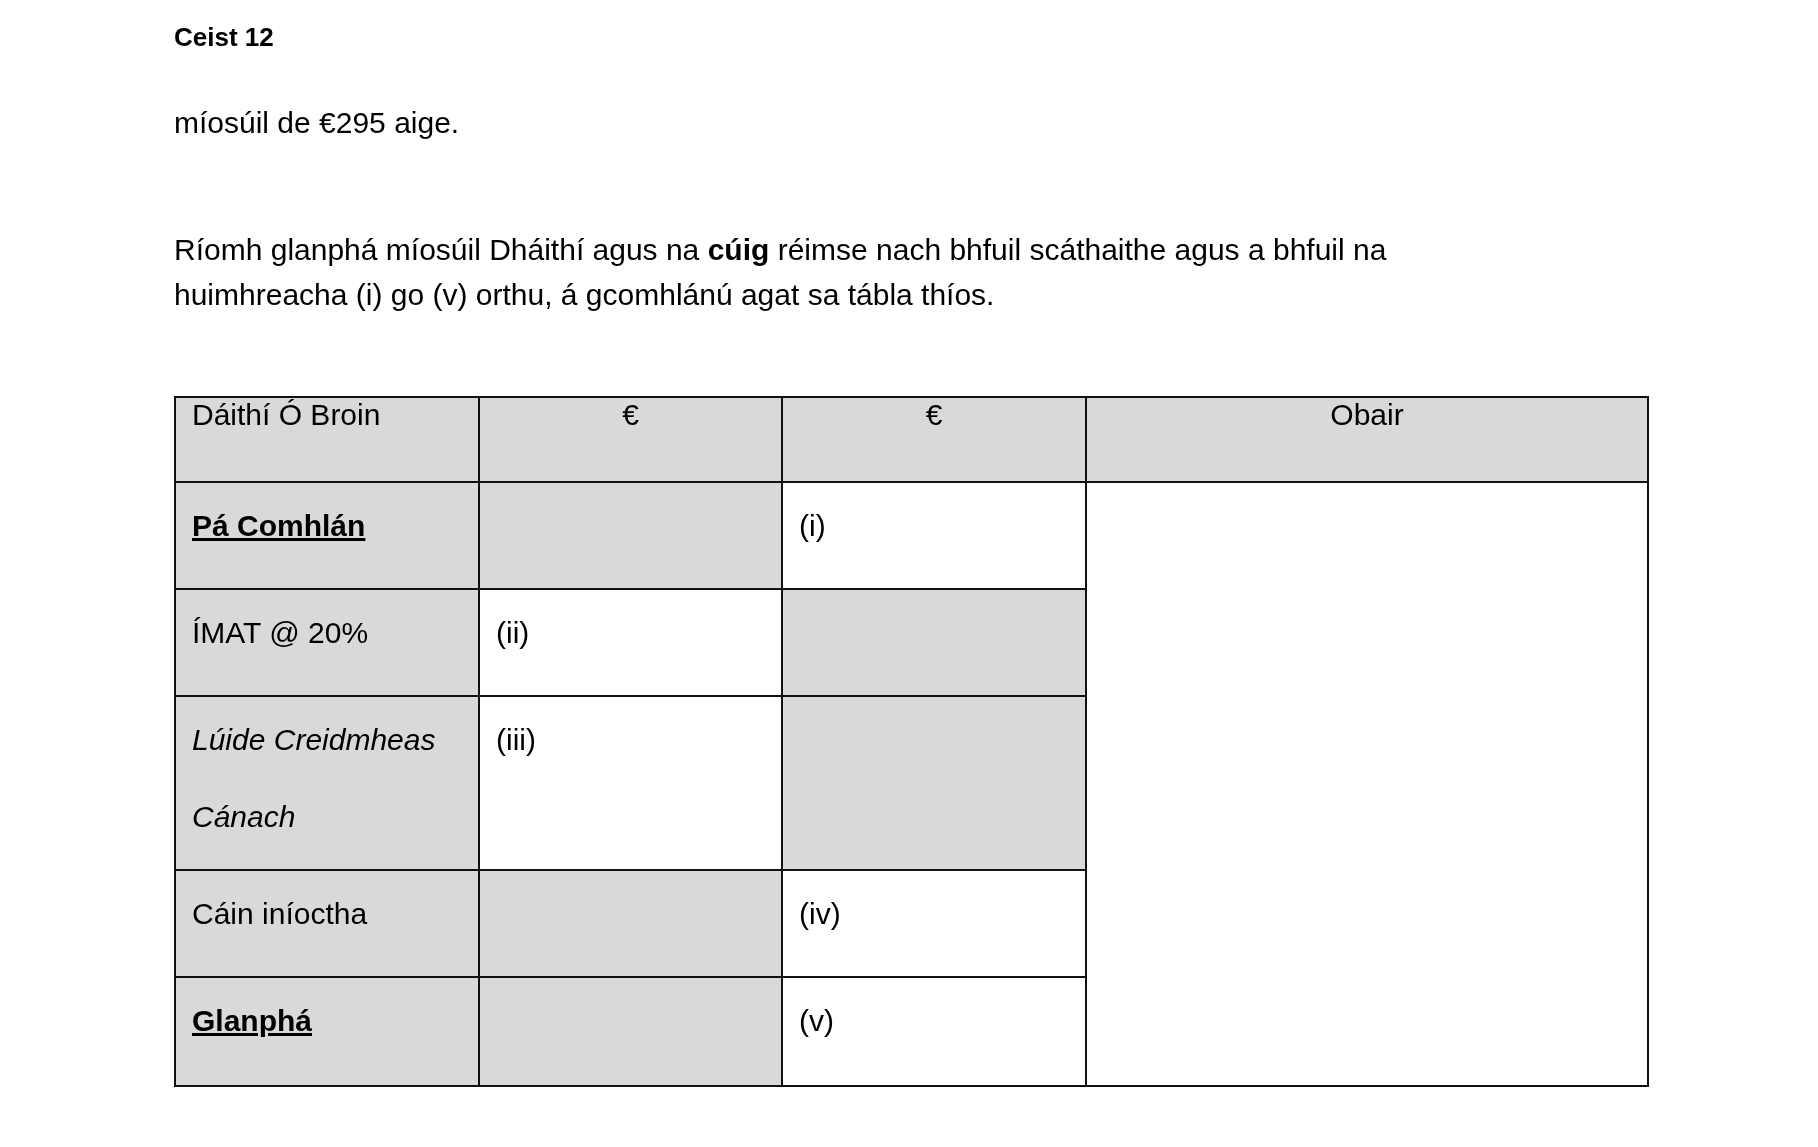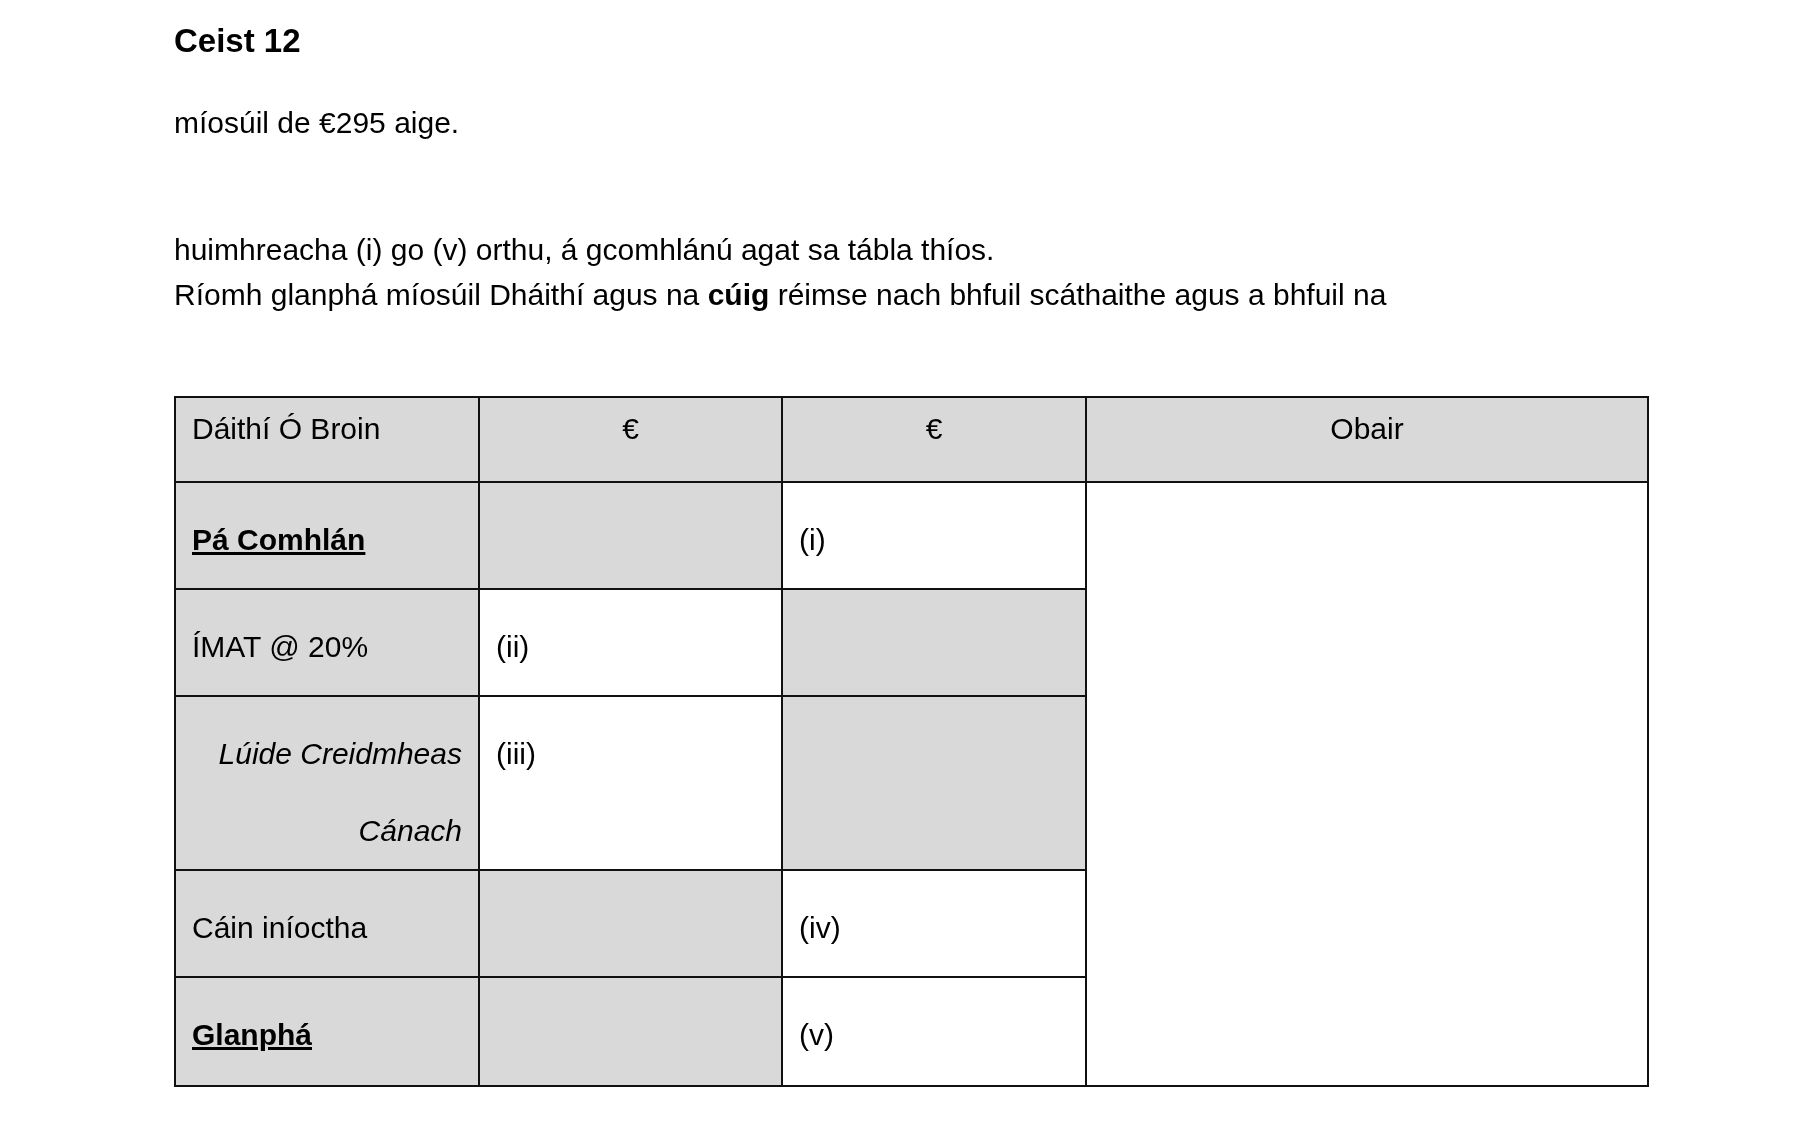--- a/index.html
+++ b/index.html
@@ -18,21 +18,21 @@
   .page {
     position: absolute;
     left: 174px;
     top: 0;
     width: 1480px;
   }
   .title {
     position: absolute;
     top: 22px;
     left: 0;
-    font-size: 33px;
+    font-size: 26px;
     font-weight: bold;
     white-space: nowrap;
   }
   .para {
     position: absolute;
     left: 0;
     font-size: 30px;
     line-height: 45px;
     width: 1500px;
   }
@@ -45,55 +45,55 @@
     left: 174px;
     top: 396px;
     border-collapse: collapse;
     table-layout: fixed;
     width: 1473px;
   }
   table.grid td {
     border: 2.5px solid #111;
     font-size: 30px;
     vertical-align: top;
-    padding: 14px 16px;
+    padding: 0 16px;
     box-sizing: border-box;
   }
   .shade { background: #d9d9d9; }
   .white { background: #ffffff; }
   .hdr td { height: 85px; vertical-align: middle; }
   .hdr .center { text-align: center; }
   .r1 td { height: 107px; }
   .r2 td { height: 107px; }
   .r3 td { height: 174px; }
   .r4 td { height: 107px; margin-left: 40px; }
   .r5 td { height: 109px; }
   .cell-text {
     display: block;
     padding-top: 22px;
     line-height: 66px;
   }
   .cell-text.first { padding-top: 0; margin-top: 10px; line-height: 66px; }
   .bold { font-weight: bold; text-decoration: underline; }
-  .ital { font-style: italic; text-align: right; }
+  .ital { font-style: italic; }
   .work { background: #fff; }
 </style>
 </head>
 <body>
 
 <div class="page">
   <div class="title">Ceist 12</div>
 
   <div class="para para1">
     <div>míosúil de €295 aige.</div>
   </div>
 
   <div class="para para2">
+    <div><span>Ríomh glanphá míosúil Dháithí agus na </span><b>cúig</b><span> réimse nach bhfuil scáthaithe agus a bhfuil na</span></div>
     <div>huimhreacha (i) go (v) orthu, á gcomhlánú agat sa tábla thíos.</div>
-    <div><span>Ríomh glanphá míosúil Dháithí agus na </span><b>cúig</b><span> réimse nach bhfuil scáthaithe agus a bhfuil na</span></div>
   </div>
 </div>
 
 <table class="grid">
   <colgroup>
     <col style="width:304px">
     <col style="width:303px">
     <col style="width:304px">
     <col style="width:562px">
   </colgroup>

